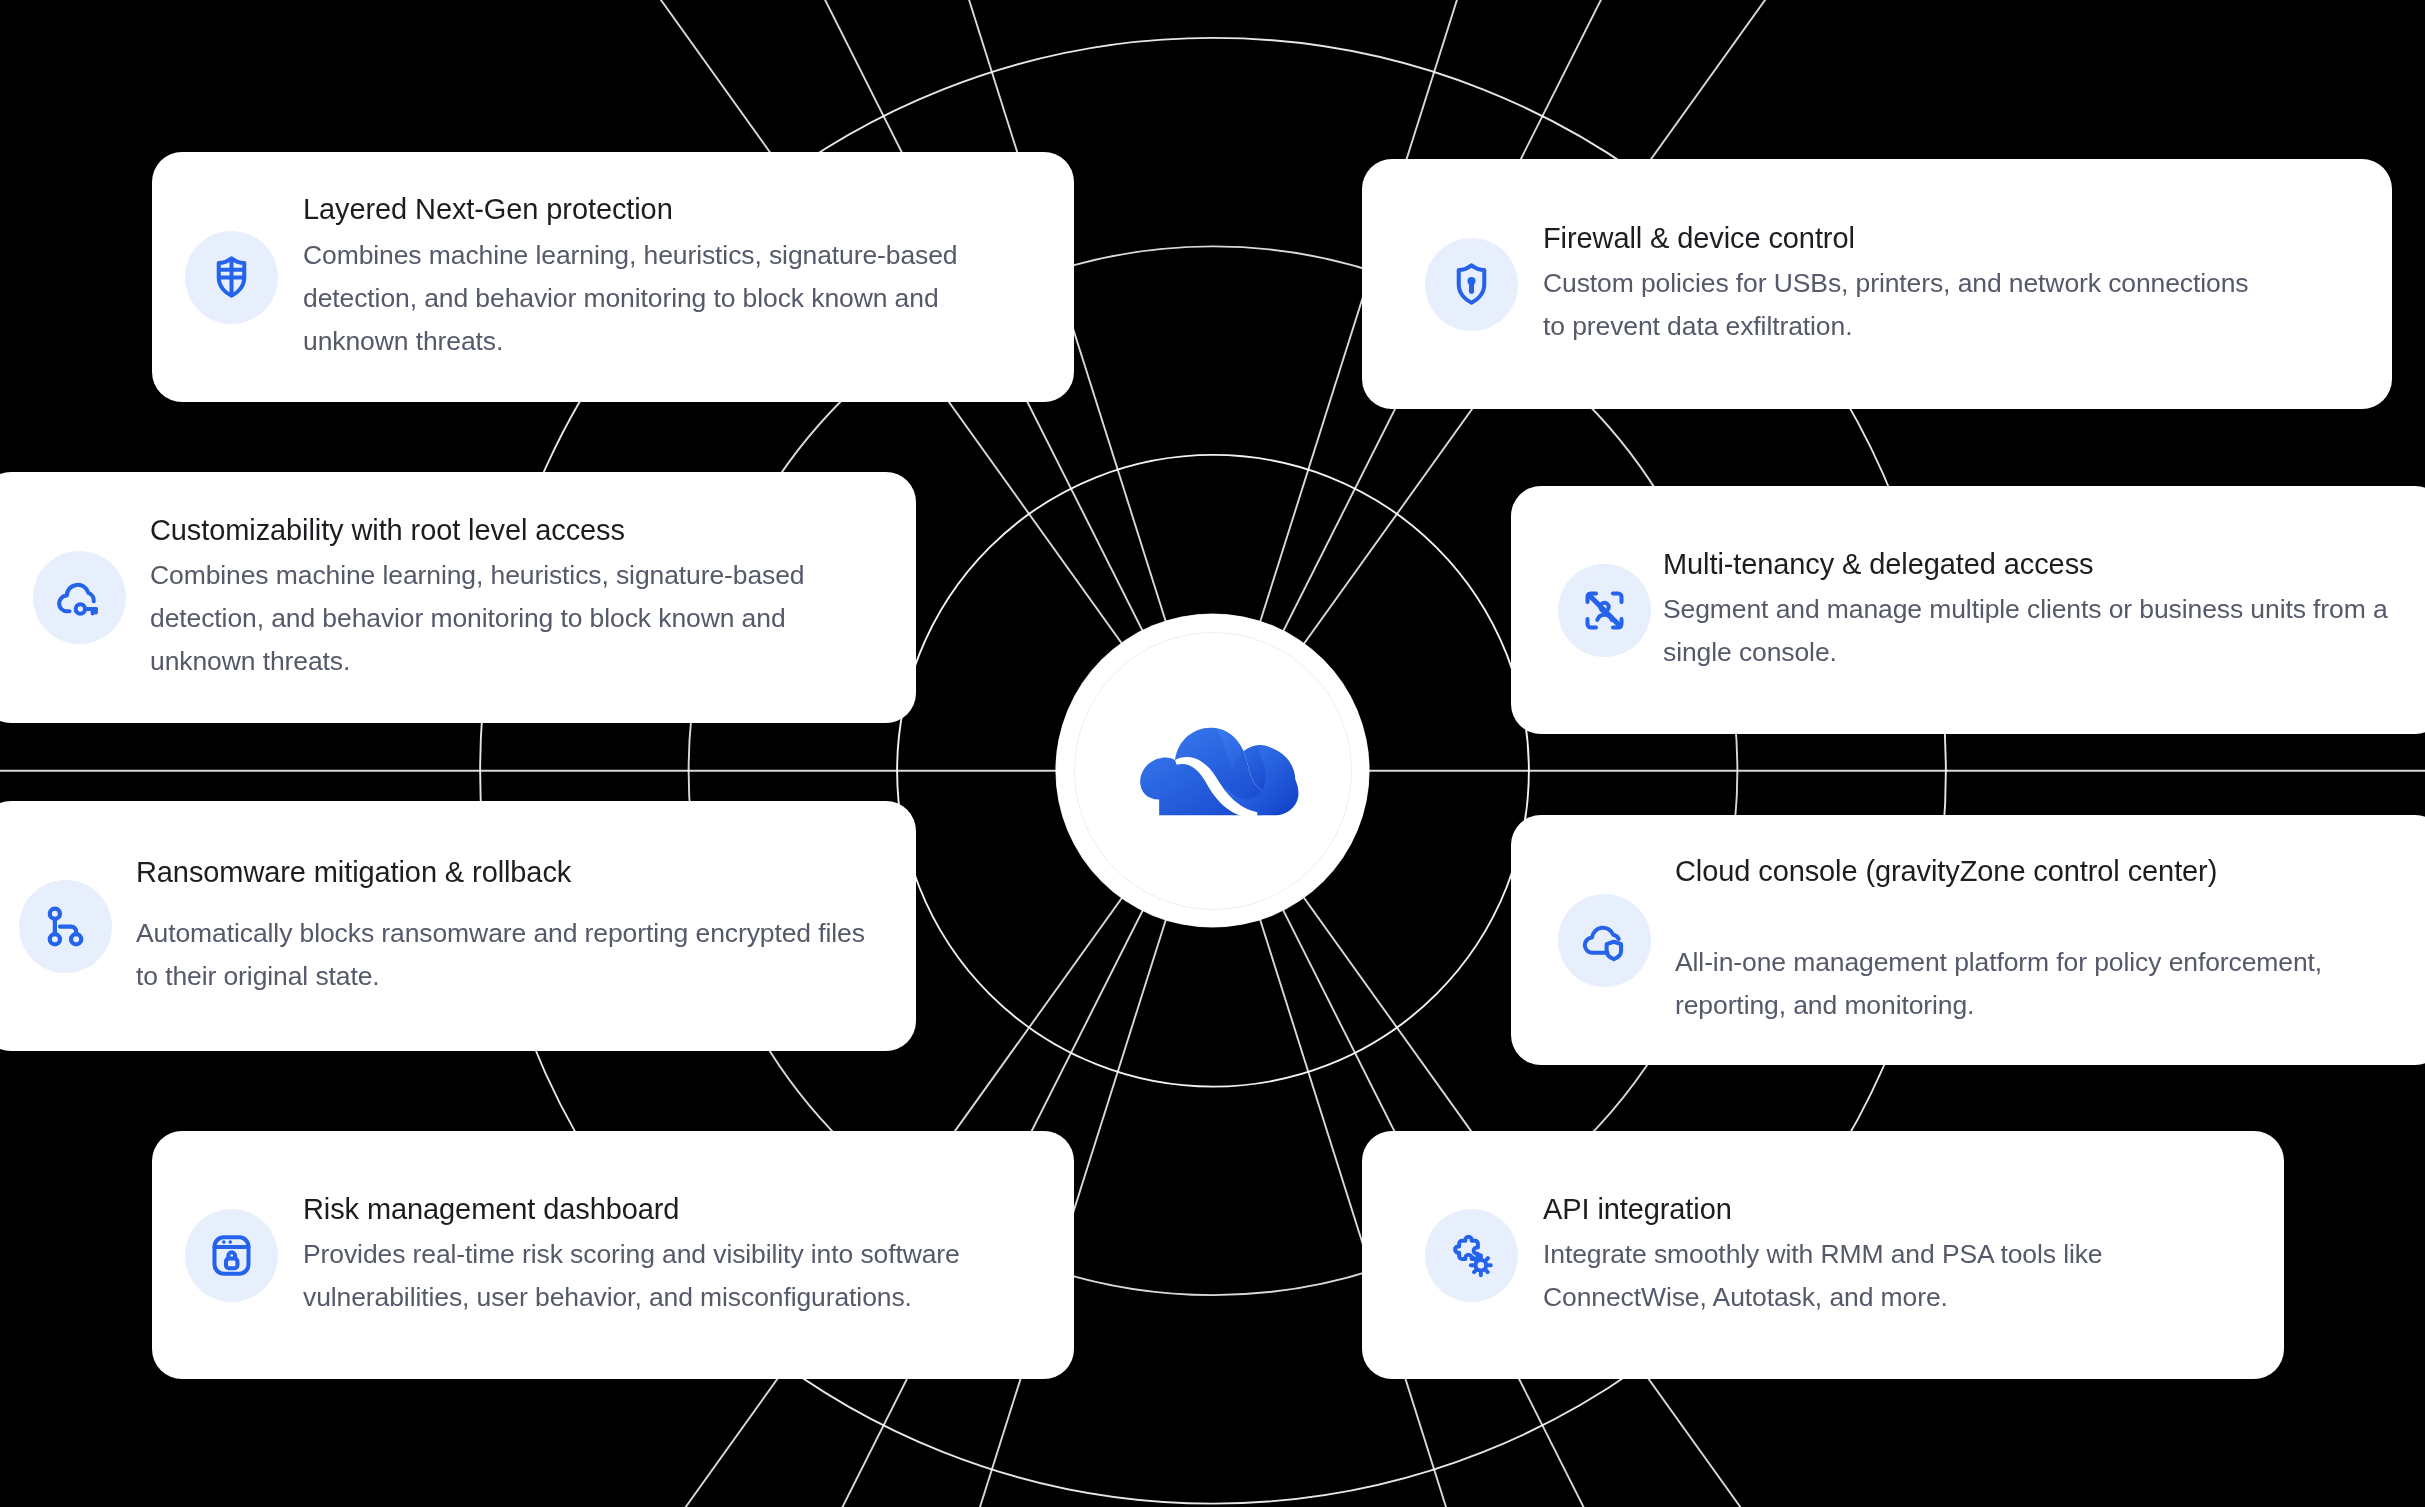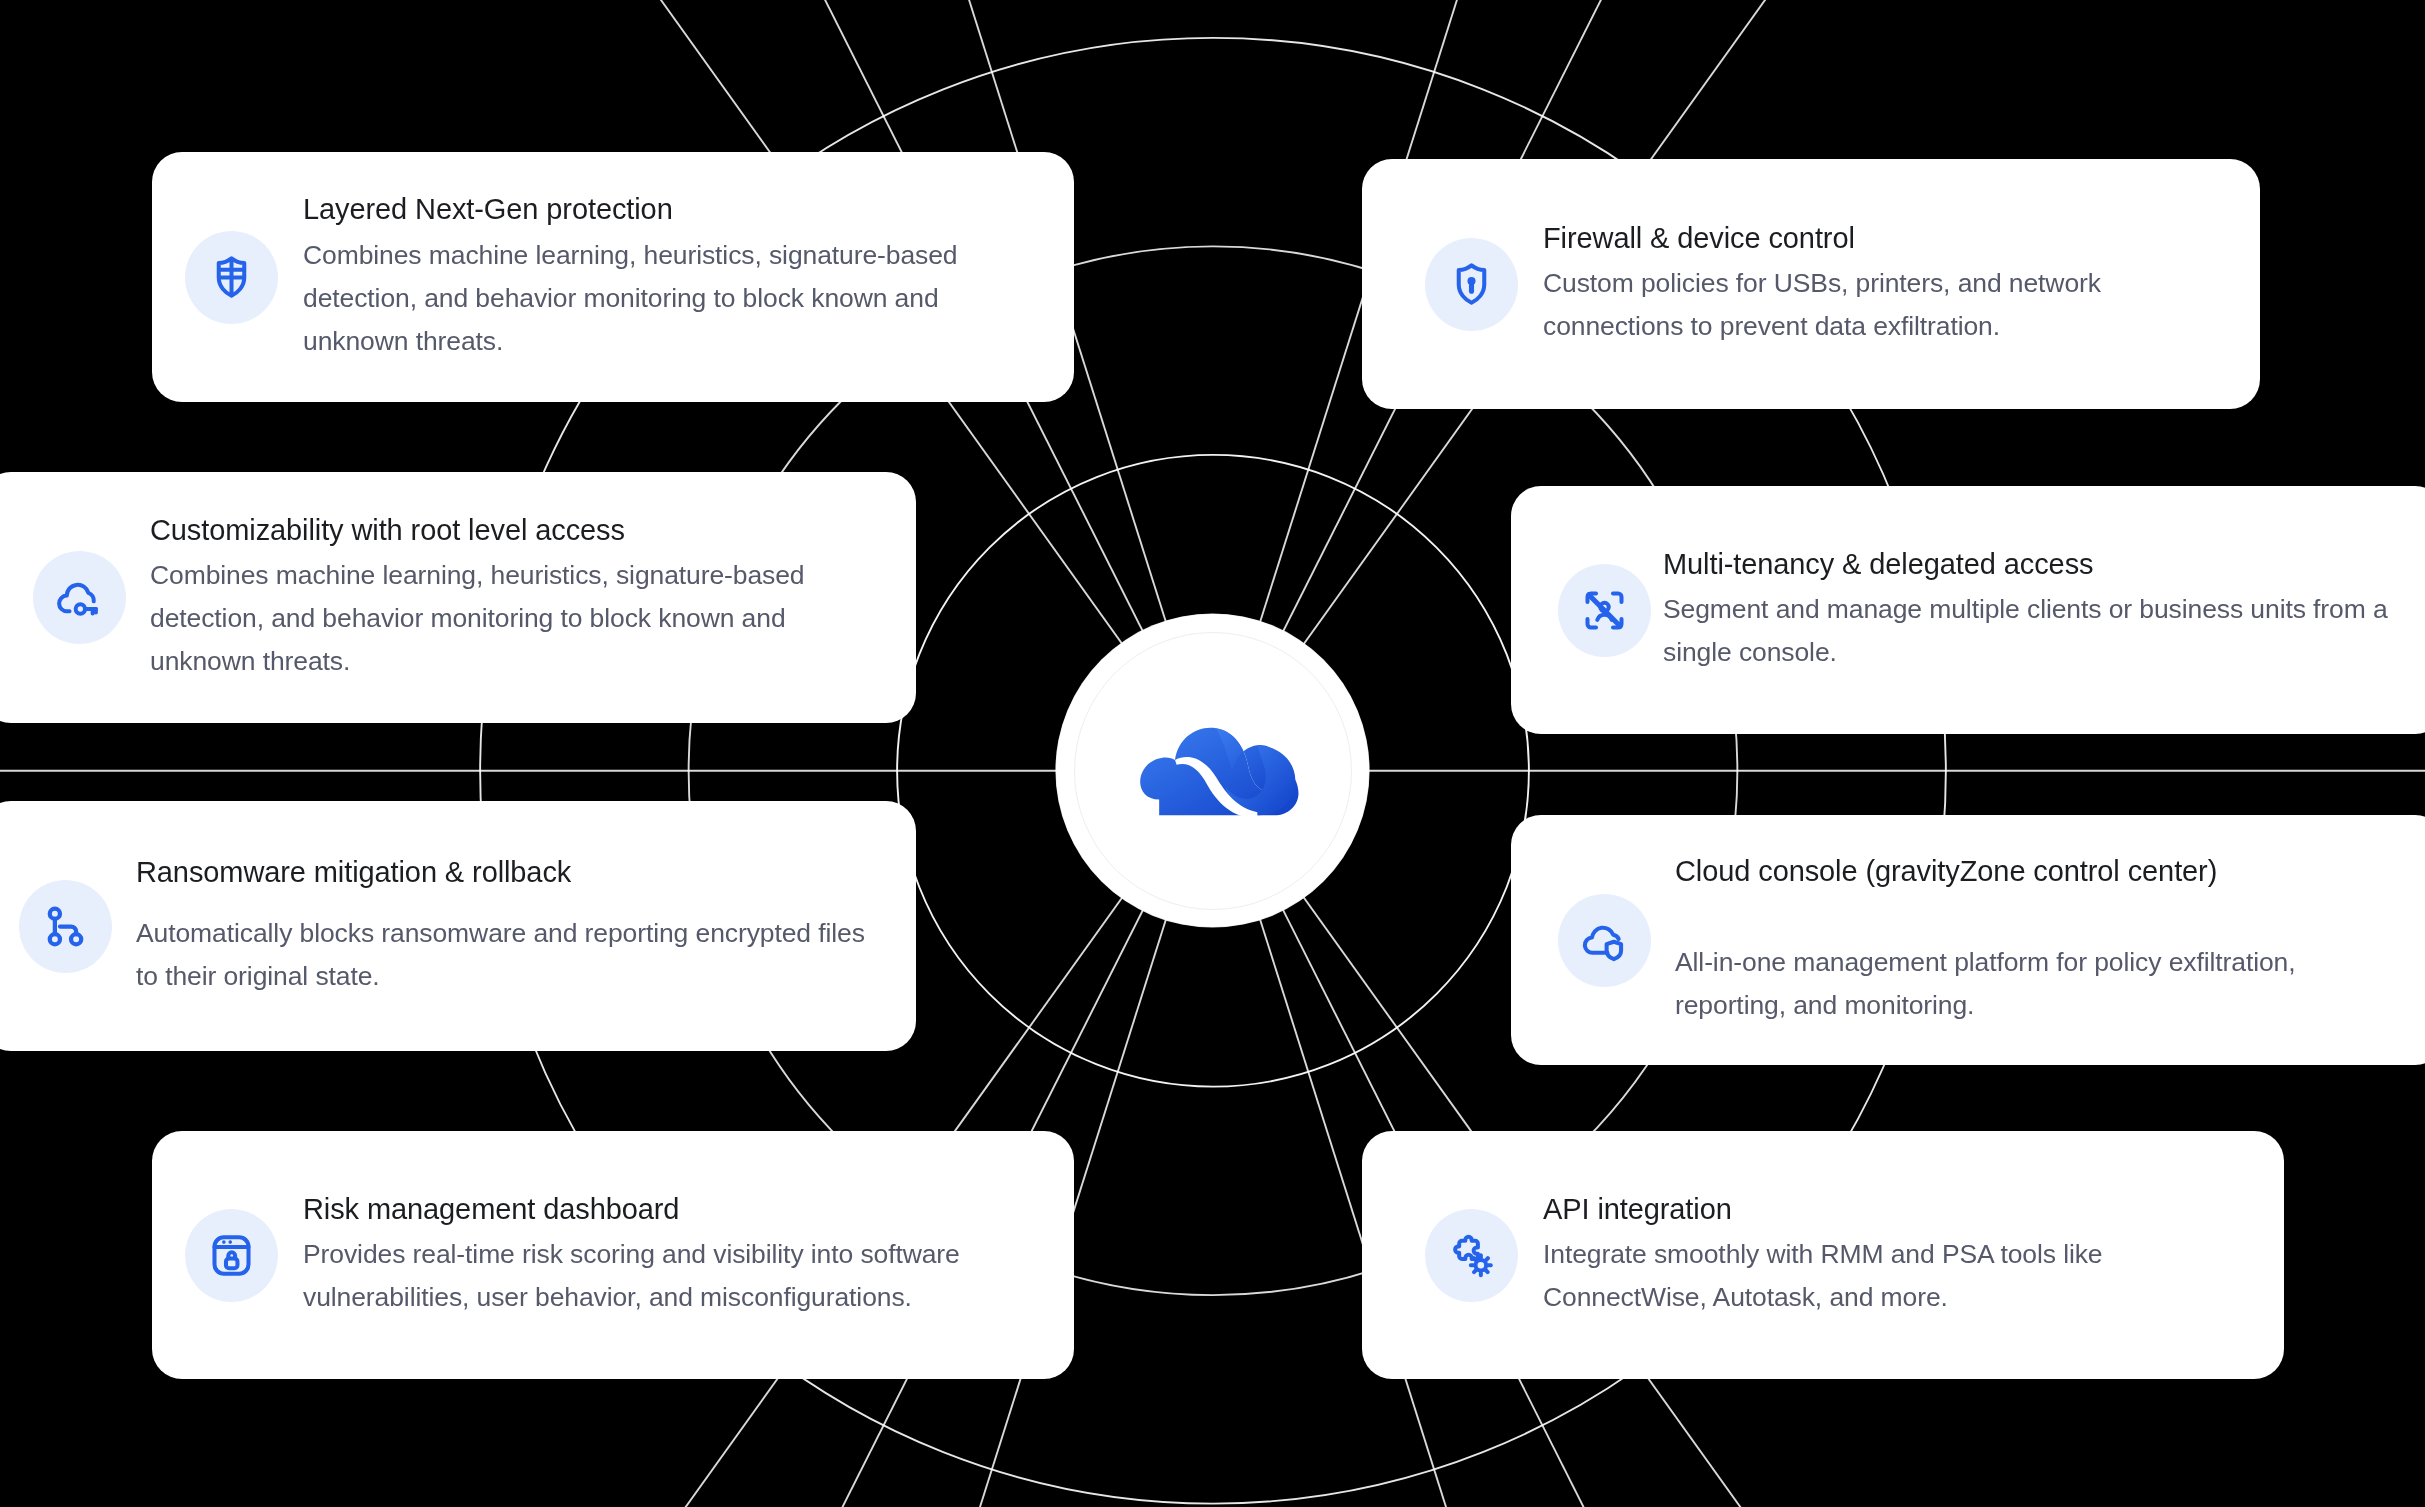--- a/index.html
+++ b/index.html
@@ -61,21 +61,21 @@
     line-height:1.62;
     color:#55596a;
     font-weight:400;
     letter-spacing:-0.1px;
   }
 
   
   #card-layered   { left:152px;  top:152px;  width:922px; height:250px; padding:0 35px 0 33px; }
   #card-layered .card-body{ margin-left:25px; width:758px; }
 
-  #card-firewall  { left:1362px; top:159px;  width:898px; height:250px; padding:0 35px 0 63px; }
+  #card-firewall  { left:1362px; top:159px;  width:1030px; height:250px; padding:0 35px 0 63px; }
   #card-firewall .card-body{ margin-left:25px; width:733px; }
 
   #card-custom    { left:-19px;  top:472px;  width:935px; height:251px; padding:0 35px 0 52px; }
   #card-custom .card-body{ margin-left:24px; width:771px; }
 
   #card-multi     { left:1511px; top:486px;  width:934px; height:248px; padding:0 35px 0 47px; }
   #card-multi .card-body{ margin-left:12px; width:745px; }
 
   #card-ransom    { left:-19px;  top:801px; width:935px; height:250px; padding:0 35px 0 38px; }
   #card-ransom .card-body{ margin-left:24px; width:790px;gap:16px; }
@@ -263,21 +263,21 @@
 
   <div class="card" id="card-cloud">
     <div class="card-icon">
       <svg viewBox="0 0 24 24" fill="none" stroke="#2563eb" stroke-width="1.9" stroke-linecap="round" stroke-linejoin="round">
         <path d="M13.4 17.8H6.6a3.6 3.6 0 0 1-.5-7.2 5.2 5.2 0 0 1 10-1.3 3.7 3.7 0 0 1 2.6 2"></path>
         <path d="M16.4 12.6l3.4 1.1v3.1c0 2-1.6 3.3-3.4 4-1.8-.7-3.4-2-3.4-4v-3.1z"></path>
       </svg>
     </div>
     <div class="card-body">
       <div class="card-title">Cloud console (gravityZone control center)</div>
-      <div class="card-desc">All-in-one management platform for policy exfiltration, reporting, and monitoring.</div>
+      <div class="card-desc">All-in-one management platform for policy enforcement, reporting, and monitoring.</div>
     </div>
   </div>
 
   <div class="card" id="card-api">
     <div class="card-icon">
       <svg viewBox="0 0 24 24" fill="none" stroke="#2563eb" stroke-width="1.9" stroke-linecap="round" stroke-linejoin="round">
         <path d="M10.6 3.2a1.5 1.5 0 0 1 1.5 1.5v.4h1.6a1.3 1.3 0 0 1 1.3 1.3v1.8h-.5a1.5 1.5 0 0 0 0 3h.5v1.1
                  a1.3 1.3 0 0 1-1.3 1.3h-1.6v-.5a1.5 1.5 0 0 0-3 0v.5H7.5a1.3 1.3 0 0 1-1.3-1.3v-1.6h-.4
                  a1.5 1.5 0 0 1 0-3h.4V6.4A1.3 1.3 0 0 1 7.5 5.1h1.6v-.4a1.5 1.5 0 0 1 1.5-1.5z"></path>
         <circle cx="16.4" cy="16.6" r="2.5"></circle>

